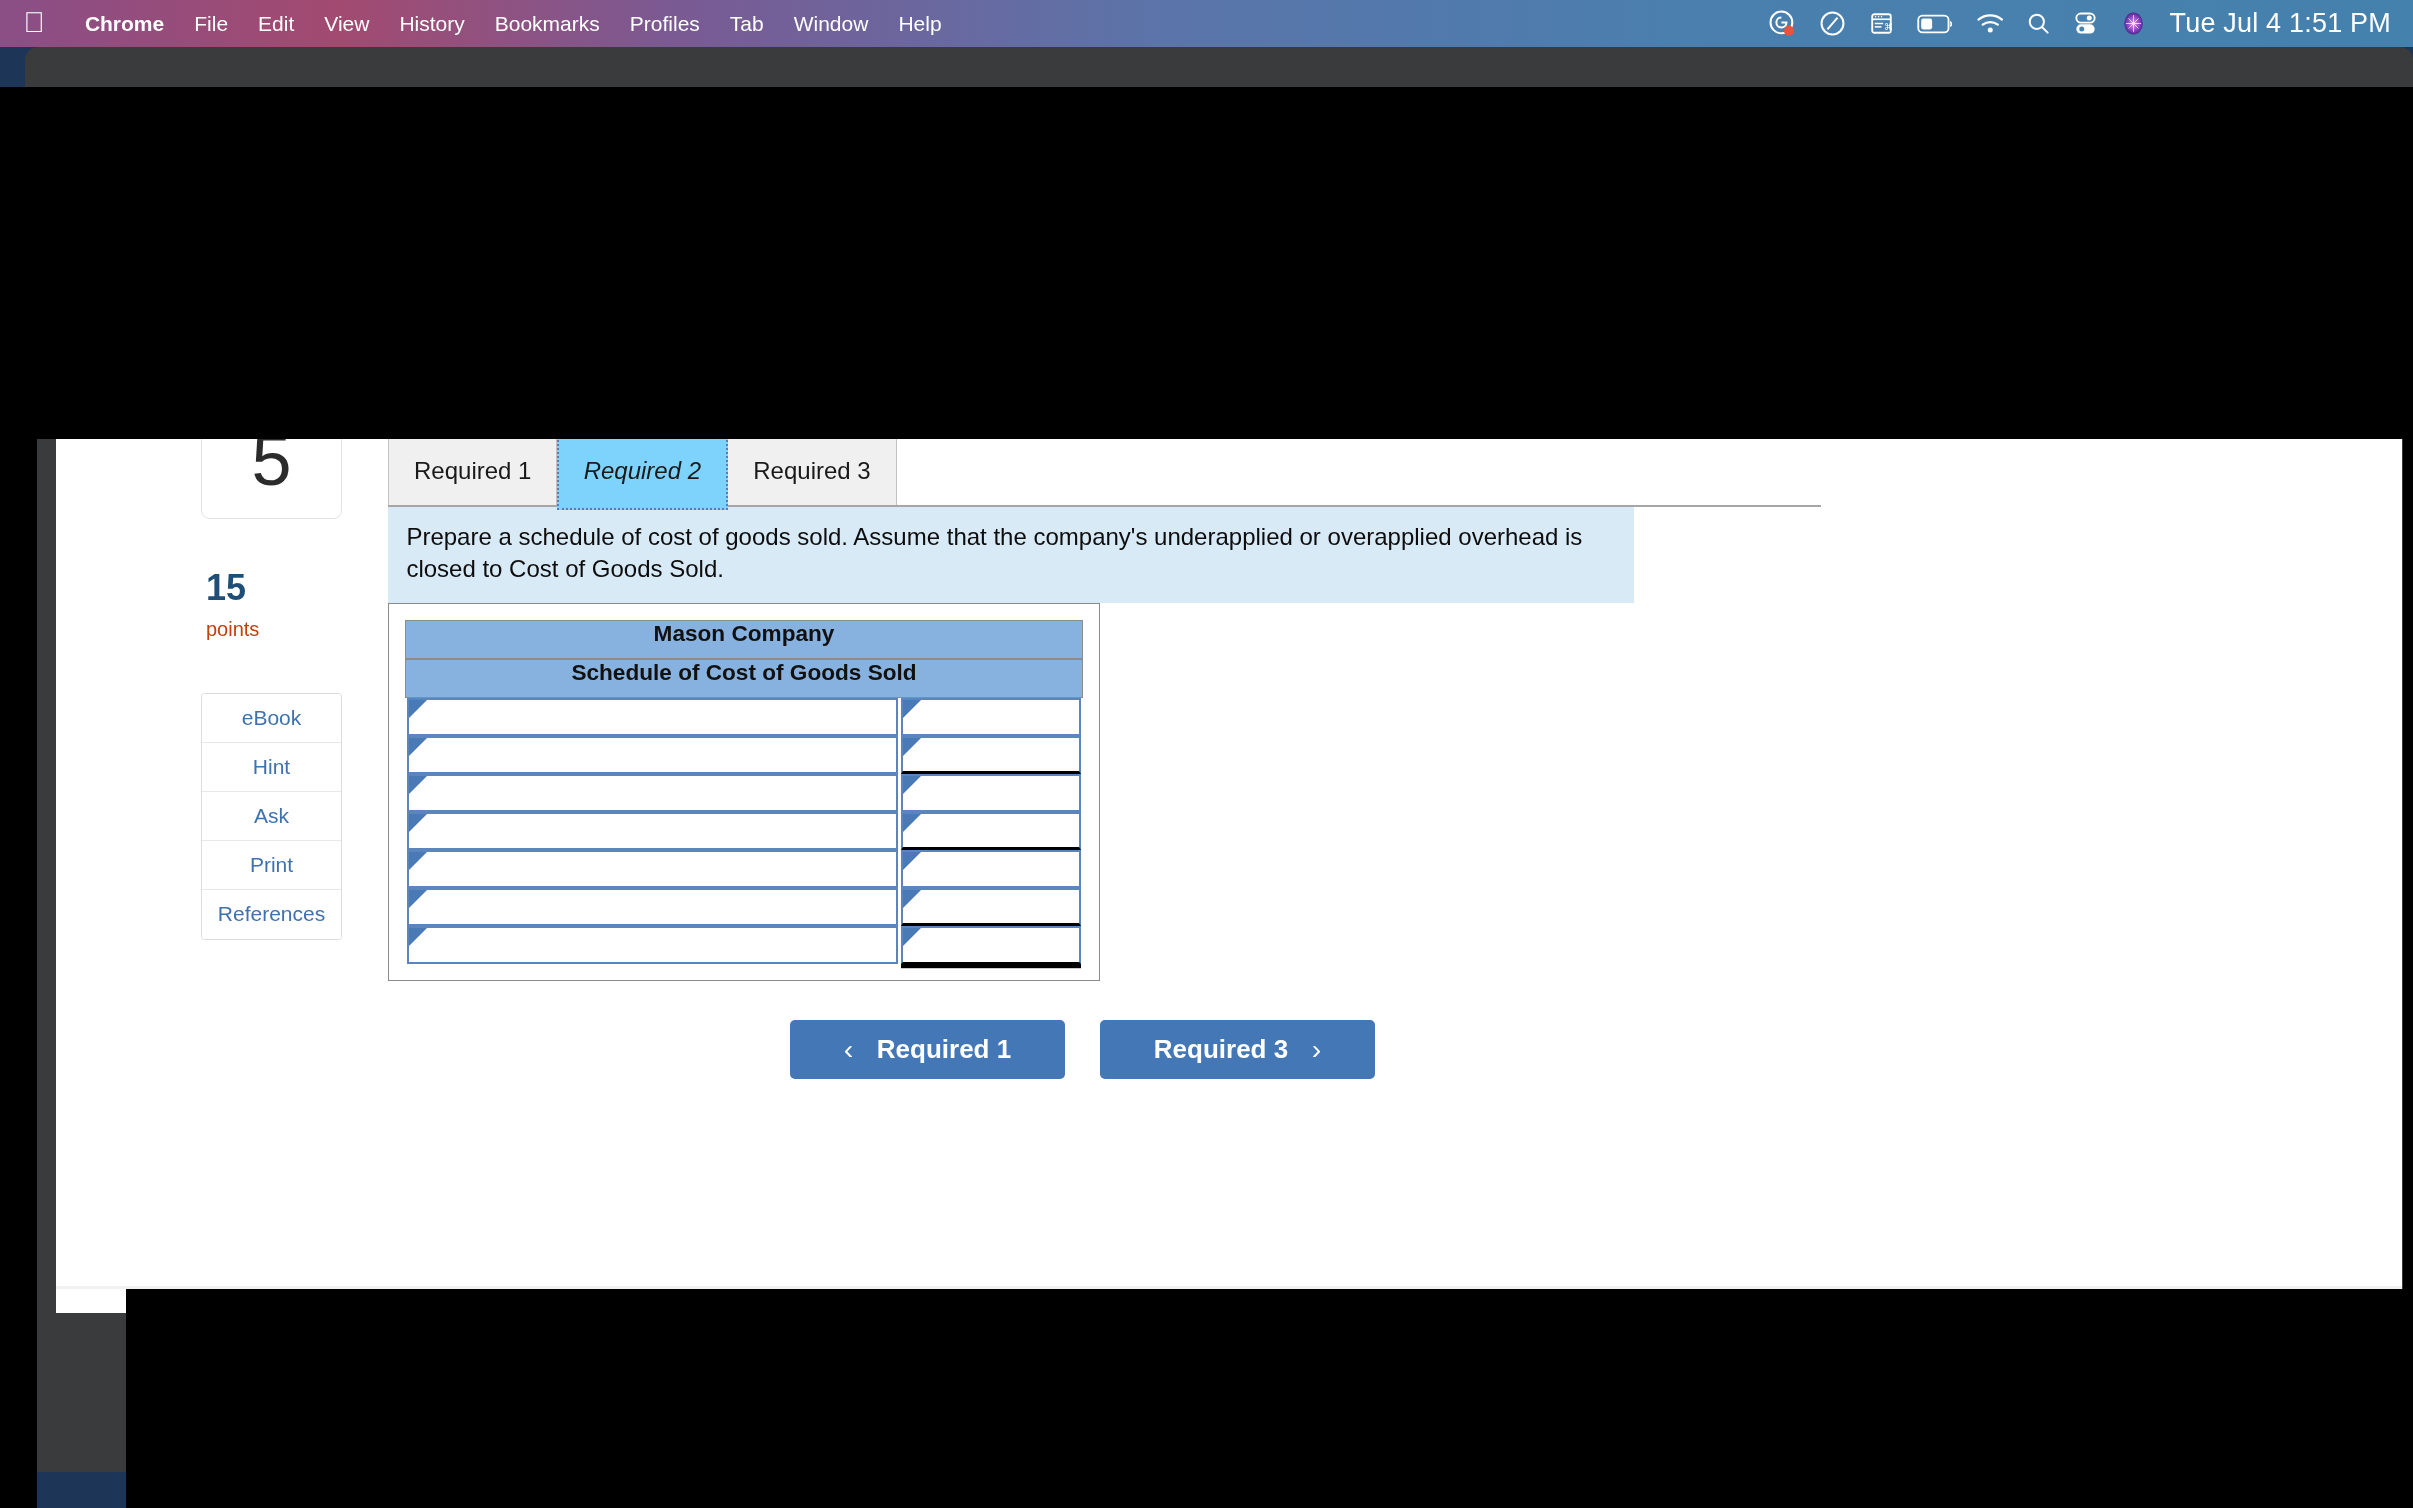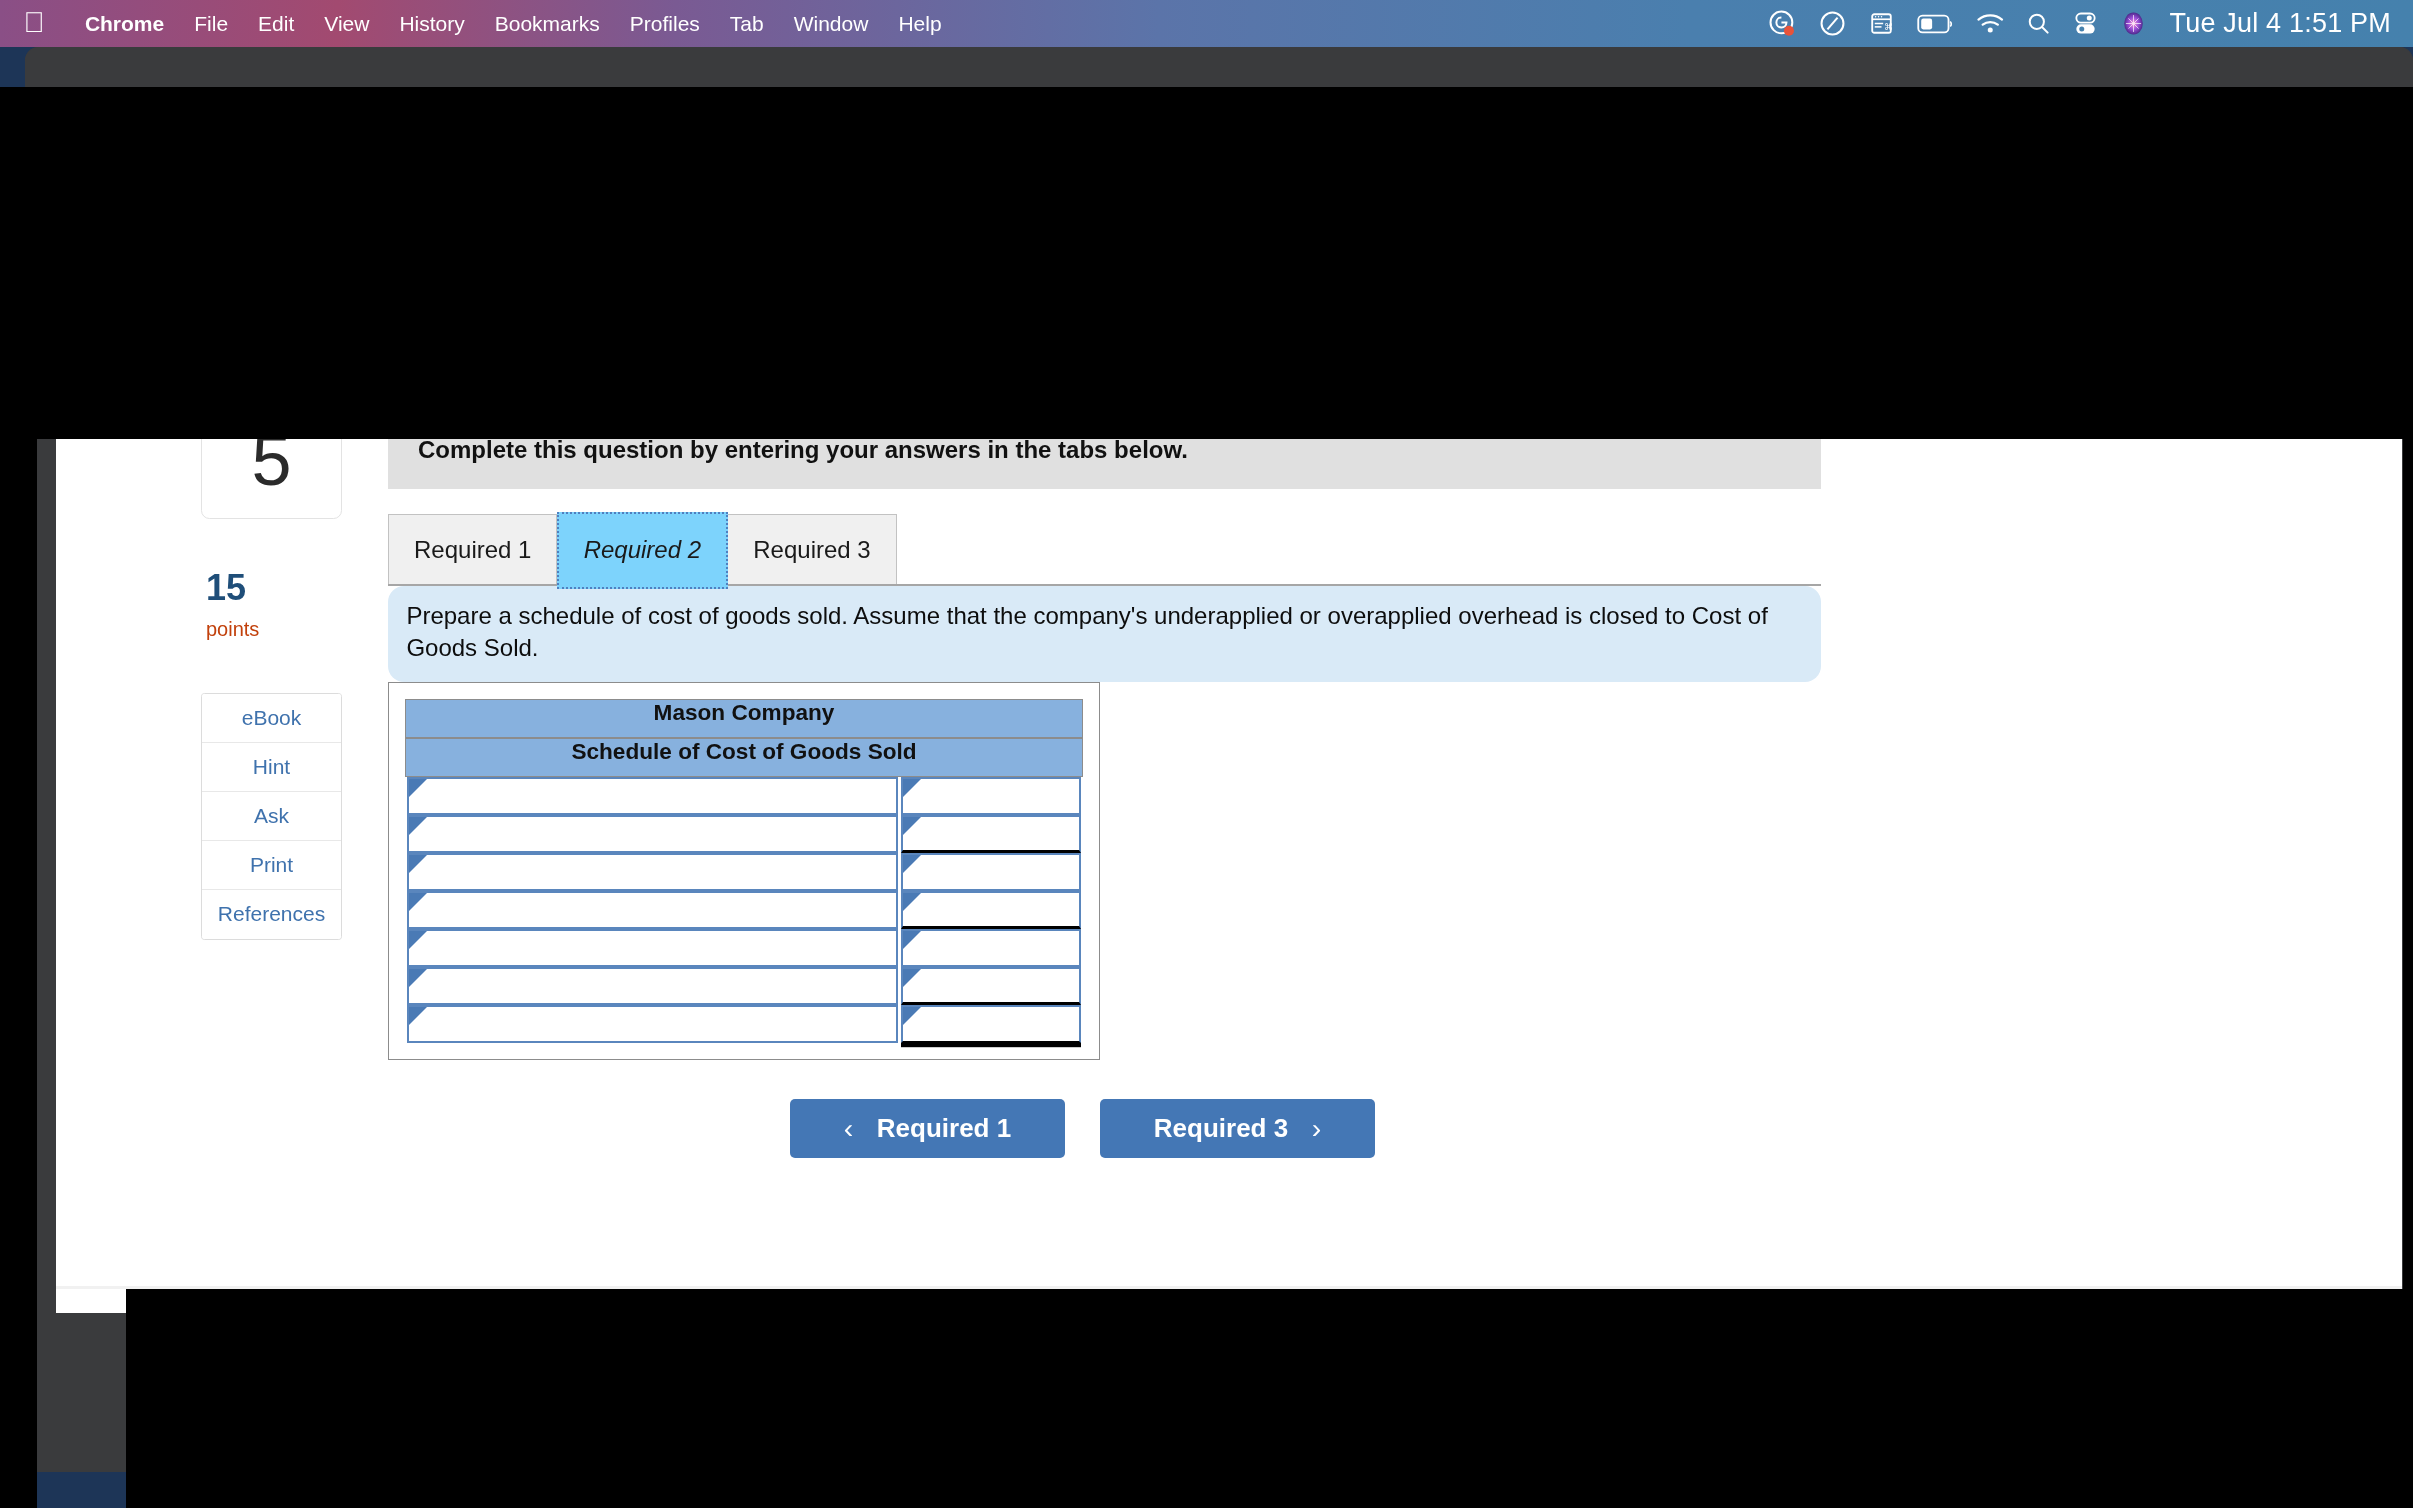--- a/index.html
+++ b/index.html
@@ -207,22 +207,21 @@
     left: 0; bottom: 0;
     width: 1433px; height: 2.5px;
     background: #a6a6a6;
     z-index: 1;
   }
 
   
   #prompt-box {
     background: #d9eaf7;
     padding: 13.4px 27px 17px 18.4px;
-    width: 1433px;
-    border-radius: 16px;
+    width: 1246px;
   }
   #prompt-box span {
     font-size: 24px; color: #0d0d0d; line-height: 1.36; display: block;
   }
   .tbl-title-cell {
     background: #87b1de;
     border: 1.7px solid #8c8c8c;
     height: 39px;
     text-align: center;
     font-size: 22.6px;
@@ -321,23 +320,20 @@
       <div class="action-btn">eBook</div>
       <div class="action-btn">Hint</div>
       <div class="action-btn">Ask</div>
       <div class="action-btn">Print</div>
       <div class="action-btn">References</div>
     </div>
   </div>
 
   <div id="main-col">
 
-    <div id="instruction-bar">
-      <span>Complete this question by entering your answers in the tabs below.</span>
-    </div>
 
     <div id="tabs-row">
       <div id="tabs-underline"></div>
       <div class="req-tab">Required 1</div>
       <div class="req-tab active">Required 2</div>
       <div class="req-tab">Required 3</div>
     </div>
 
     <div id="prompt-box">
       <span>Prepare a schedule of cost of goods sold. Assume that the company's underapplied or overapplied overhead is closed to Cost of Goods Sold.</span>

